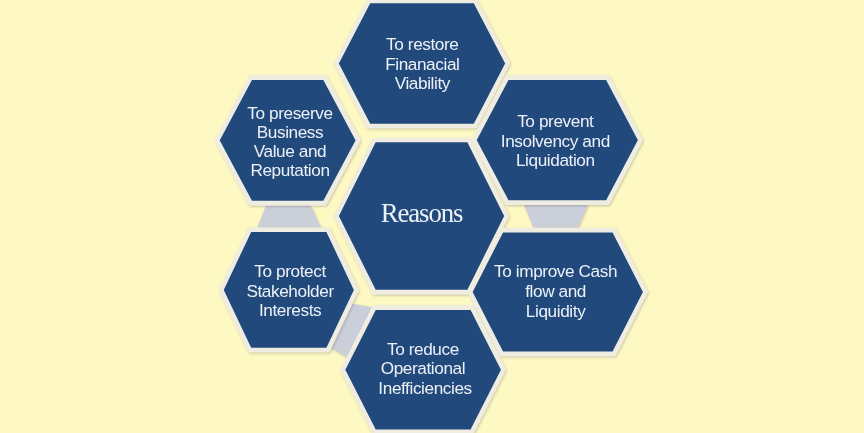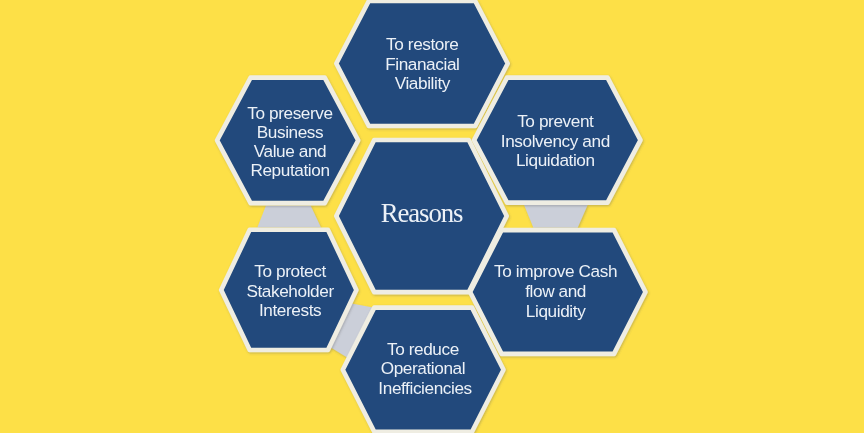--- a/index.html
+++ b/index.html
@@ -1,16 +1,16 @@
 <!DOCTYPE html>
 <html><head>
 <meta charset="utf-8">
 <style>
   html,body{margin:0;padding:0;background:#808080;}
-  #stage{position:relative;width:864px;height:433px;overflow:hidden;background:#fde047;}
+  #stage{position:relative;width:864px;height:433px;overflow:hidden;background:#fef9c3;}
   svg{position:absolute;left:0;top:0;}
   text{font-family:"Liberation Sans",sans-serif;fill:#ecf1f7;}
   .serif{font-family:"Liberation Serif",serif;}
 </style>
 </head>
 <body>
 <div id="stage">
 <svg width="864" height="433" viewBox="0 0 864 433">
   <defs>
     <filter id="sh" x="-20%" y="-20%" width="140%" height="140%">

